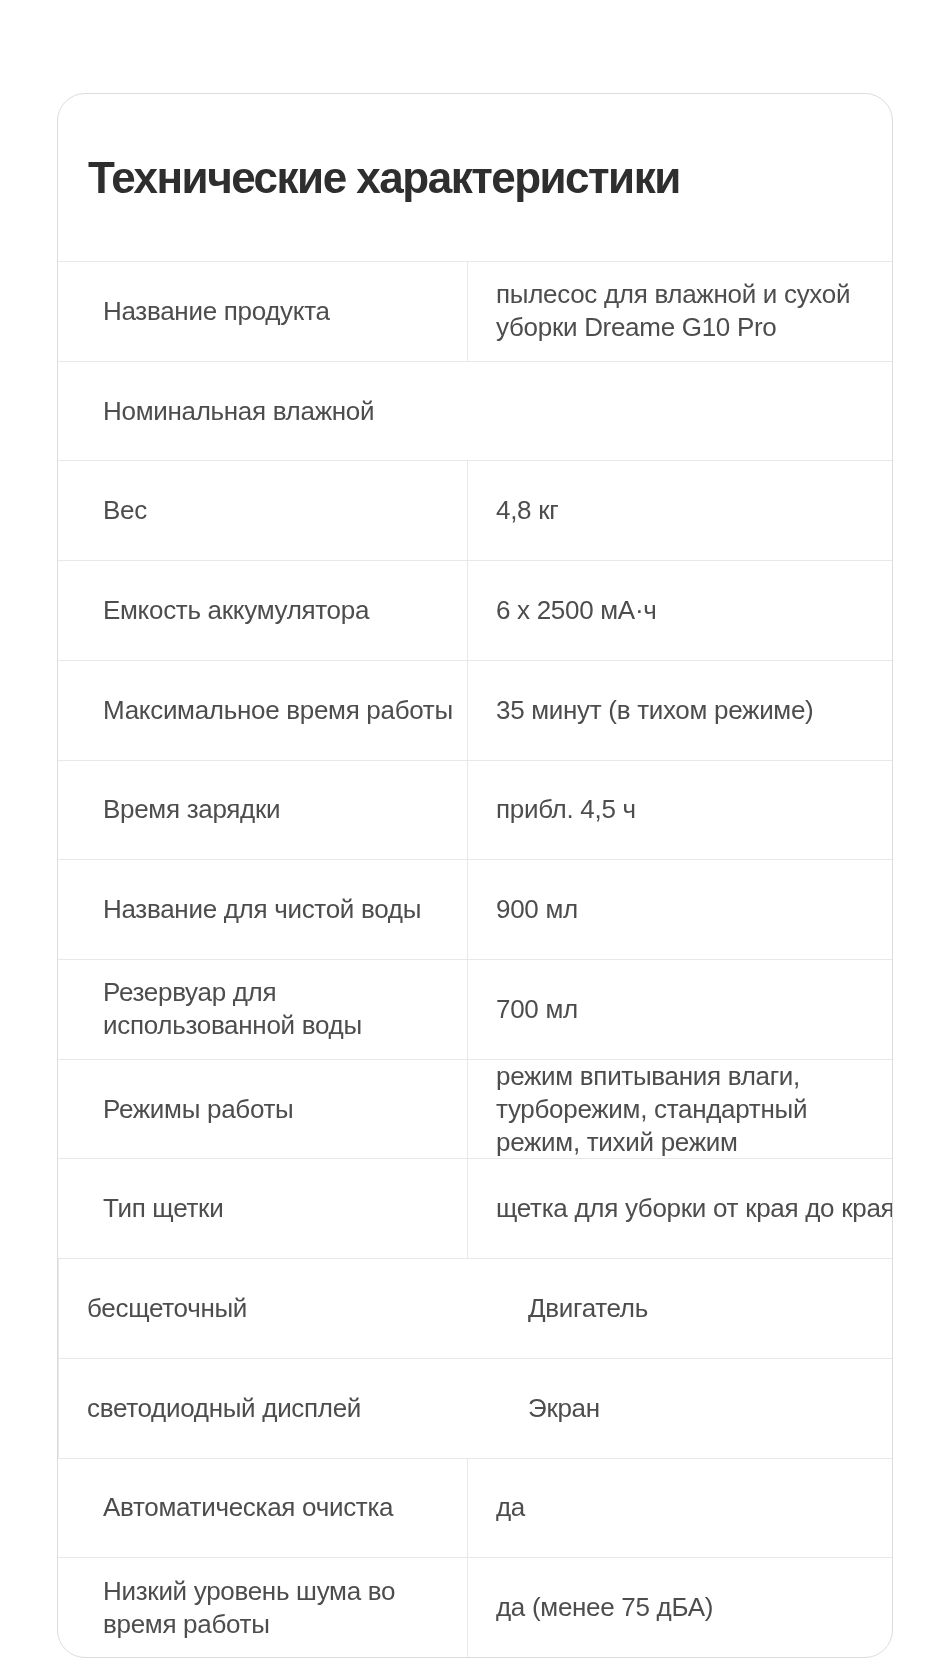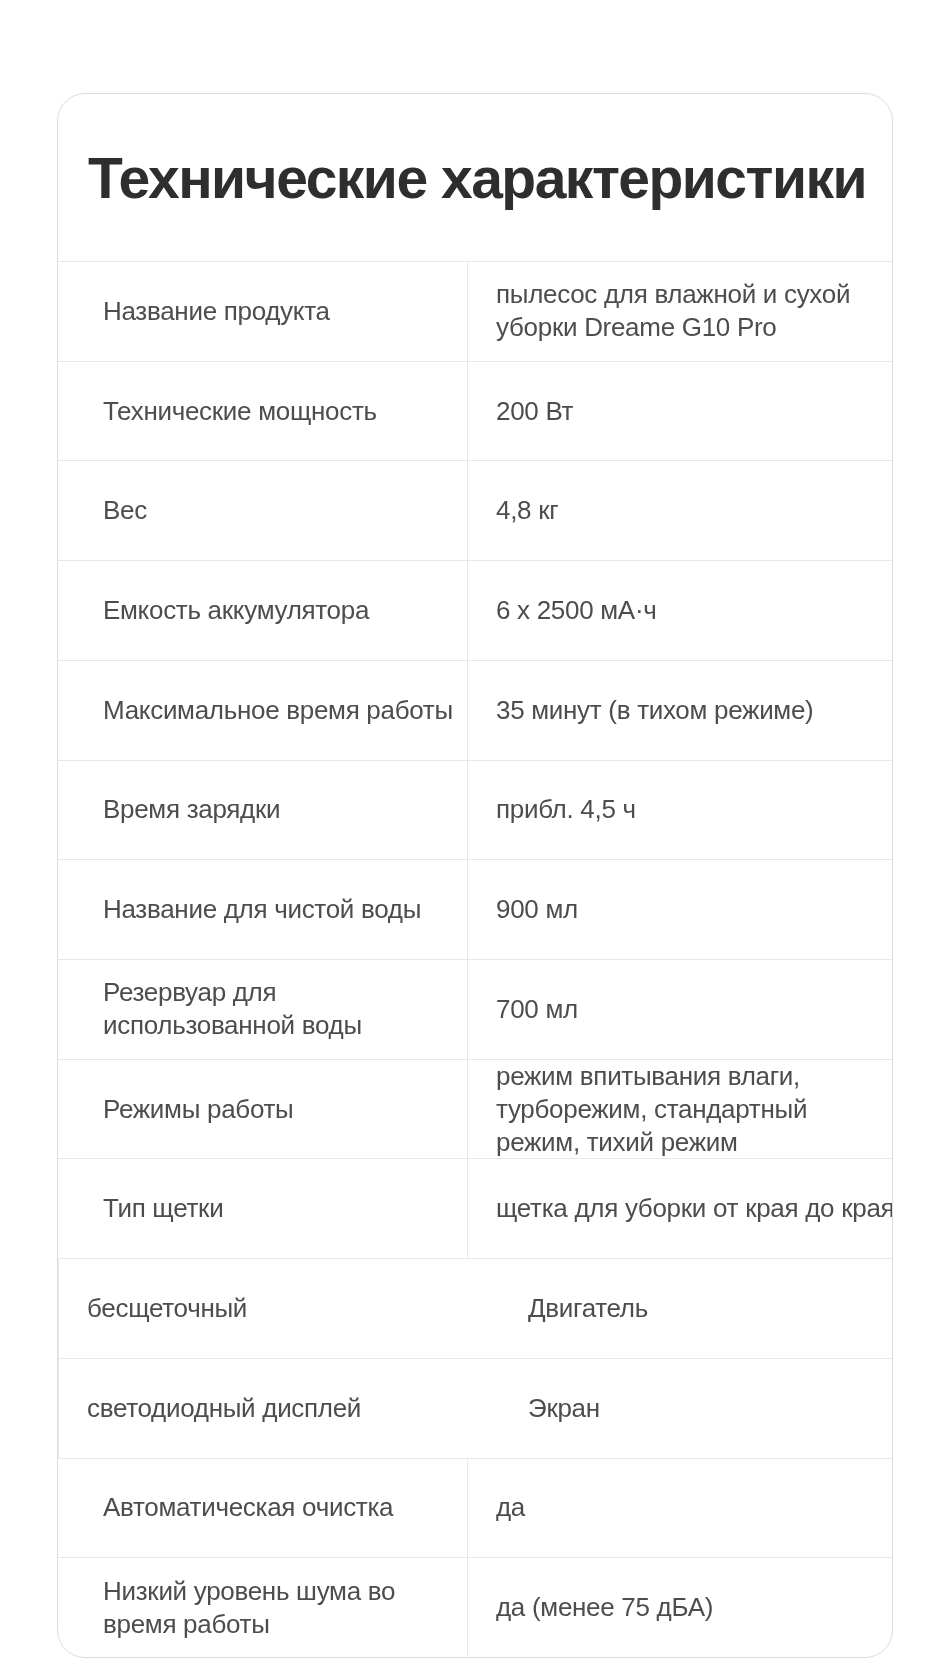--- a/index.html
+++ b/index.html
@@ -32,21 +32,21 @@
     overflow: hidden;
   }
   .card-header {
     flex: 0 0 168px;
     display: flex;
     align-items: center;
     padding-left: 30px;
     border-bottom: 1px solid var(--divider-color);
   }
   .title {
-    font-size: 57px;
+    font-size: 44px;
     font-weight: bold;
     letter-spacing: -1.5px;
     color: var(--title-color);
     white-space: nowrap;
   }
   .spec-table {
     flex: 1 1 auto;
     display: flex;
     flex-direction: column;
   }
@@ -87,22 +87,21 @@
     <h1 class="title">Технические характеристики</h1>
   </header>
   <div class="spec-table">
   <div class="spec-row">
     <div class="cell cell-label">Название продукта</div>
     <div class="cell cell-value">пылесос для влажной и сухой
 уборки Dreame G10 Pro</div>
   </div>
 
   <div class="spec-row">
-    <div class="cell cell-label">Технические мощность</div>
-    <div class="cell cell-value">200 Вт</div>
+    <div class="cell cell-label">Номинальная влажной</div>
   </div>
 
   <div class="spec-row">
     <div class="cell cell-label">Вес</div>
     <div class="cell cell-value">4,8 кг</div>
   </div>
 
   <div class="spec-row">
     <div class="cell cell-label">Емкость аккумулятора</div>
     <div class="cell cell-value">6 х 2500 мА·ч</div>

